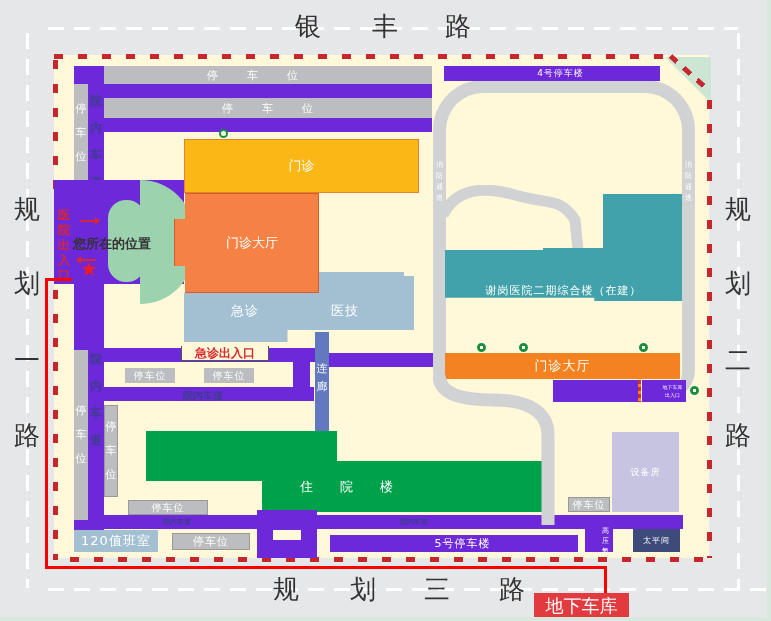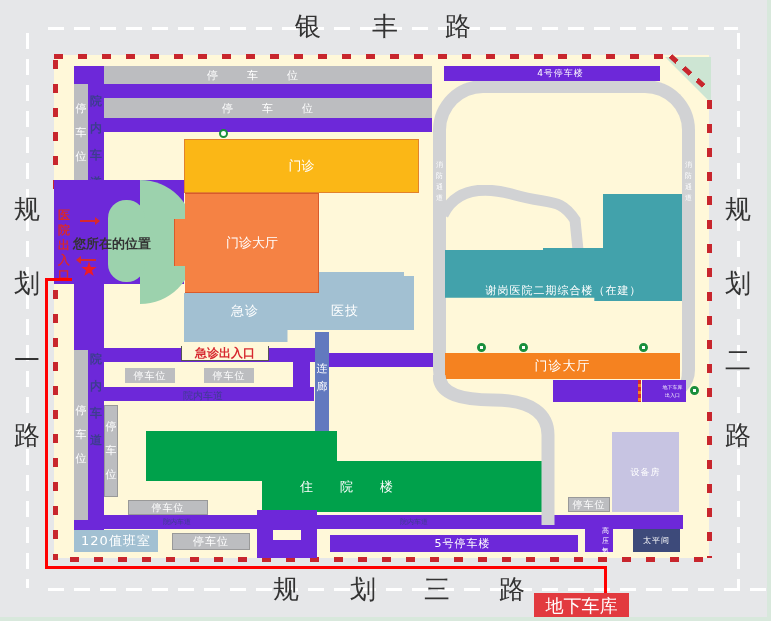--- a/index.html
+++ b/index.html
@@ -10,21 +10,21 @@
   .dash-h { position:absolute; height:3px; background:repeating-linear-gradient(90deg,#fff 0 16px,transparent 16px 26px); }
   .dash-v { position:absolute; width:3px; background:repeating-linear-gradient(180deg,#fff 0 16px,transparent 16px 26px); }
   .site { position:absolute; left:54px; top:55px; width:655px; height:503px; background:#fff8d9; }
   .red-dot-h { position:absolute; height:5px; background:repeating-linear-gradient(90deg,#c8262d 0 9px,transparent 9px 24px); }
   .red-dot-v { position:absolute; width:5px; background:repeating-linear-gradient(180deg,#c8262d 0 9px,transparent 9px 24px); }
   .gray { background:#6d28d9;padding-left:17px; }
   .gray2 { background:#bcbdc0; }
   .lbl { color:#fff; font-size:11px; display:flex; align-items:center; justify-content:center; letter-spacing:1px; }
   .vlbl { color:#fff; font-size:11px; display:flex; flex-direction:column; align-items:center; justify-content:center; line-height:24px; }
   .blue-v { color:#3d3d8f; font-weight:bold; font-size:12px; display:flex; flex-direction:column; align-items:center; line-height:27px; }
-  .blue-h { color:#3d3d8f; font-weight:normal; font-size:10px;text-align:center; }
+  .blue-h { color:#3d3d8f; font-weight:bold; font-size:10px;text-align:center; }
   .pin { position:absolute; width:9px; height:9px; border-radius:50%; border:2px solid #1a8f3c; background:#fff; }
   .pin.solid { background:#1a8f3c; border-color:#1a8f3c; }
   .pin.solid::after { content:""; position:absolute; left:1px; top:1px; width:3px; height:3px; background:#fff; }
   .bld { position:absolute; color:#fff; display:flex; align-items:center; justify-content:center; }
 </style>
 </head>
 <body>
 
 <div class="dash-h" style="left:48px;top:27px;width:690px;"></div>
 <div class="dash-h" style="left:48px;top:588px;width:723px;"></div>

